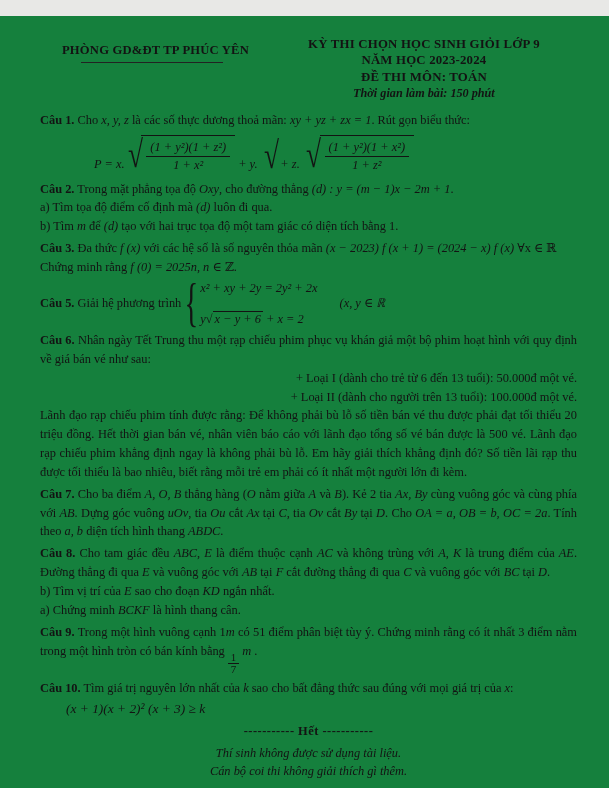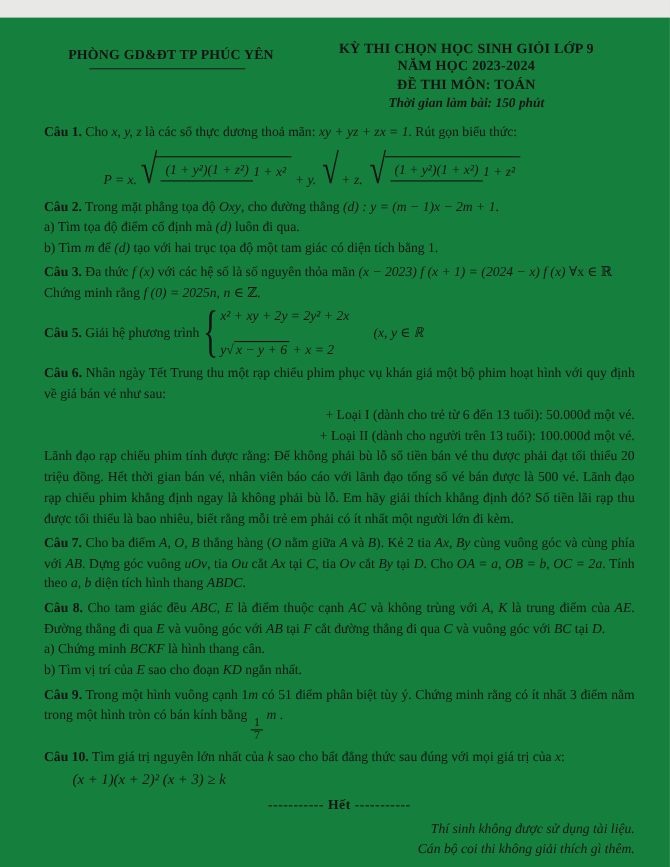--- a/index.html
+++ b/index.html
@@ -23,42 +23,42 @@
   .qline{margin:0;text-align:justify;}
   .b{font-weight:bold;}
   .m{font-style:italic;}
   .bullet{margin:0;padding-left:35px;text-align:right;}
   
   .fml{display:flex;align-items:flex-end;margin:5px 0 6px 54px;white-space:nowrap;}
   .fml .op{margin:0 3px;}
   .sqrt{display:inline-flex;align-items:center;}
   .rsign{font-size:38px;line-height:1;font-weight:200;transform:scaleX(.72);margin-right:-4px;}
   .rbody{border-top:1.3px solid #131313;padding:2px 5px 0 5px;}
-  .frac{display:inline-flex;flex-direction:row;align-items:center;line-height:1.25;}
+  .frac{display:inline-flex;flex-direction:column;align-items:center;line-height:1.25;}
   .frac .num{border-bottom:1.2px solid #131313;padding:0 4px 1px;white-space:nowrap;}
   .frac .den{padding-top:1px;white-space:nowrap;}
   
   .q5row{display:flex;align-items:center;margin:2px 0 4px 0;}
   .q5label{white-space:nowrap;}
   .sysbrace{font-size:52px;font-weight:200;line-height:.85;transform:scaleX(.55);margin:0 -4px 0 -2px;}
   .sysrows{display:inline-flex;flex-direction:column;gap:15px;line-height:1.3;}
   .sysrow{white-space:nowrap;}
   .isqrt{white-space:nowrap;}
   .iover{border-top:1.1px solid #131313;padding:0 2px;}
   .q5domain{margin-left:22px;white-space:nowrap;}
   
   .ifrac{display:inline-flex;flex-direction:column;align-items:center;vertical-align:-6px;font-size:.88em;line-height:1.05;margin:0 3px;}
   .ifrac .num{border-bottom:1.1px solid #131313;padding:0 3px;}
   .ifrac .den{padding-top:.5px;}
   
   .q10f{margin:1px 0 2px 26px;font-size:13.4px;}
   
   .het{margin:3px 0 2px;text-align:center;font-weight:bold;letter-spacing:.5px;}
   .footer{text-align:center;font-style:italic;margin-top:4px;line-height:1.45;}
-  .footer p{margin:0;text-align:right;}
+  .footer p{margin:0;}
 </style>
 </head>
 <body>
 
 <div class="page">
 
   <div class="header">
     <div class="header-left">
       <span class="org">PHÒNG GD&amp;ĐT TP PHÚC YÊN</span>
     </div>
@@ -128,22 +128,22 @@
     <p class="bullet"><span>+ Loại II (dành cho người trên 13 tuổi): 100.000đ một vé.</span></p>
     <p class="qline"><span>Lãnh đạo rạp chiếu phim tính được rằng: Để không phải bù lỗ số tiền bán vé thu được phải đạt tối thiểu 20 triệu đồng. Hết thời gian bán vé, nhân viên báo cáo với lãnh đạo tổng số vé bán được là 500 vé. Lãnh đạo rạp chiếu phim khẳng định ngay là không phải bù lỗ. Em hãy giải thích khẳng định đó? Số tiền lãi rạp thu được tối thiểu là bao nhiêu, biết rằng mỗi trẻ em phải có ít nhất một người lớn đi kèm.</span></p>
   </div>
 
   <div class="q">
     <p class="qline"><span class="b">Câu 7.</span><span> Cho ba điểm </span><span class="m">A, O, B</span><span> thẳng hàng (</span><span class="m">O</span><span> nằm giữa </span><span class="m">A</span><span> và </span><span class="m">B</span><span>). Kẻ 2 tia </span><span class="m">Ax, By</span><span> cùng vuông góc và cùng phía với </span><span class="m">AB</span><span>. Dựng góc vuông </span><span class="m">uOv</span><span>, tia </span><span class="m">Ou</span><span> cắt </span><span class="m">Ax</span><span> tại </span><span class="m">C</span><span>, tia </span><span class="m">Ov</span><span> cắt </span><span class="m">By</span><span> tại </span><span class="m">D</span><span>. Cho </span><span class="m">OA = a,  OB = b, OC = 2a</span><span>. Tính theo </span><span class="m">a, b</span><span> diện tích hình thang </span><span class="m">ABDC</span><span>.</span></p>
   </div>
 
   <div class="q">
     <p class="qline"><span class="b">Câu 8.</span><span> Cho tam giác đều </span><span class="m">ABC</span><span>, </span><span class="m">E</span><span> là điểm thuộc cạnh </span><span class="m">AC</span><span> và không trùng với </span><span class="m">A</span><span>, </span><span class="m">K</span><span> là trung điểm của </span><span class="m">AE</span><span>. Đường thẳng đi qua </span><span class="m">E</span><span> và vuông góc với </span><span class="m">AB</span><span> tại </span><span class="m">F</span><span> cắt đường thẳng đi qua </span><span class="m">C</span><span> và vuông góc với </span><span class="m">BC</span><span> tại </span><span class="m">D</span><span>.</span></p>
+    <p class="qline"><span>b) Tìm vị trí của </span><span class="m">E</span><span> sao cho đoạn </span><span class="m">KD</span><span> ngắn nhất.</span></p>
     <p class="qline"><span>a) Chứng minh </span><span class="m">BCKF</span><span> là hình thang cân.</span></p>
-    <p class="qline"><span>b) Tìm vị trí của </span><span class="m">E</span><span> sao cho đoạn </span><span class="m">KD</span><span> ngắn nhất.</span></p>
   </div>
 
   <div class="q">
     <p class="qline"><span><span class="b">Câu 9.</span><span> Trong một hình vuông cạnh 1</span><span class="m">m</span><span> có 51 điểm phân biệt tùy ý. Chứng minh rằng có ít nhất 3 điểm nằm trong một hình tròn có bán kính bằng</span></span><span class="ifrac">
           <span class="num">1</span>
           <span class="den">7</span>
         </span><span><span class="m">m</span><span> .</span></span></p>
   </div>
 
   <div class="q">

